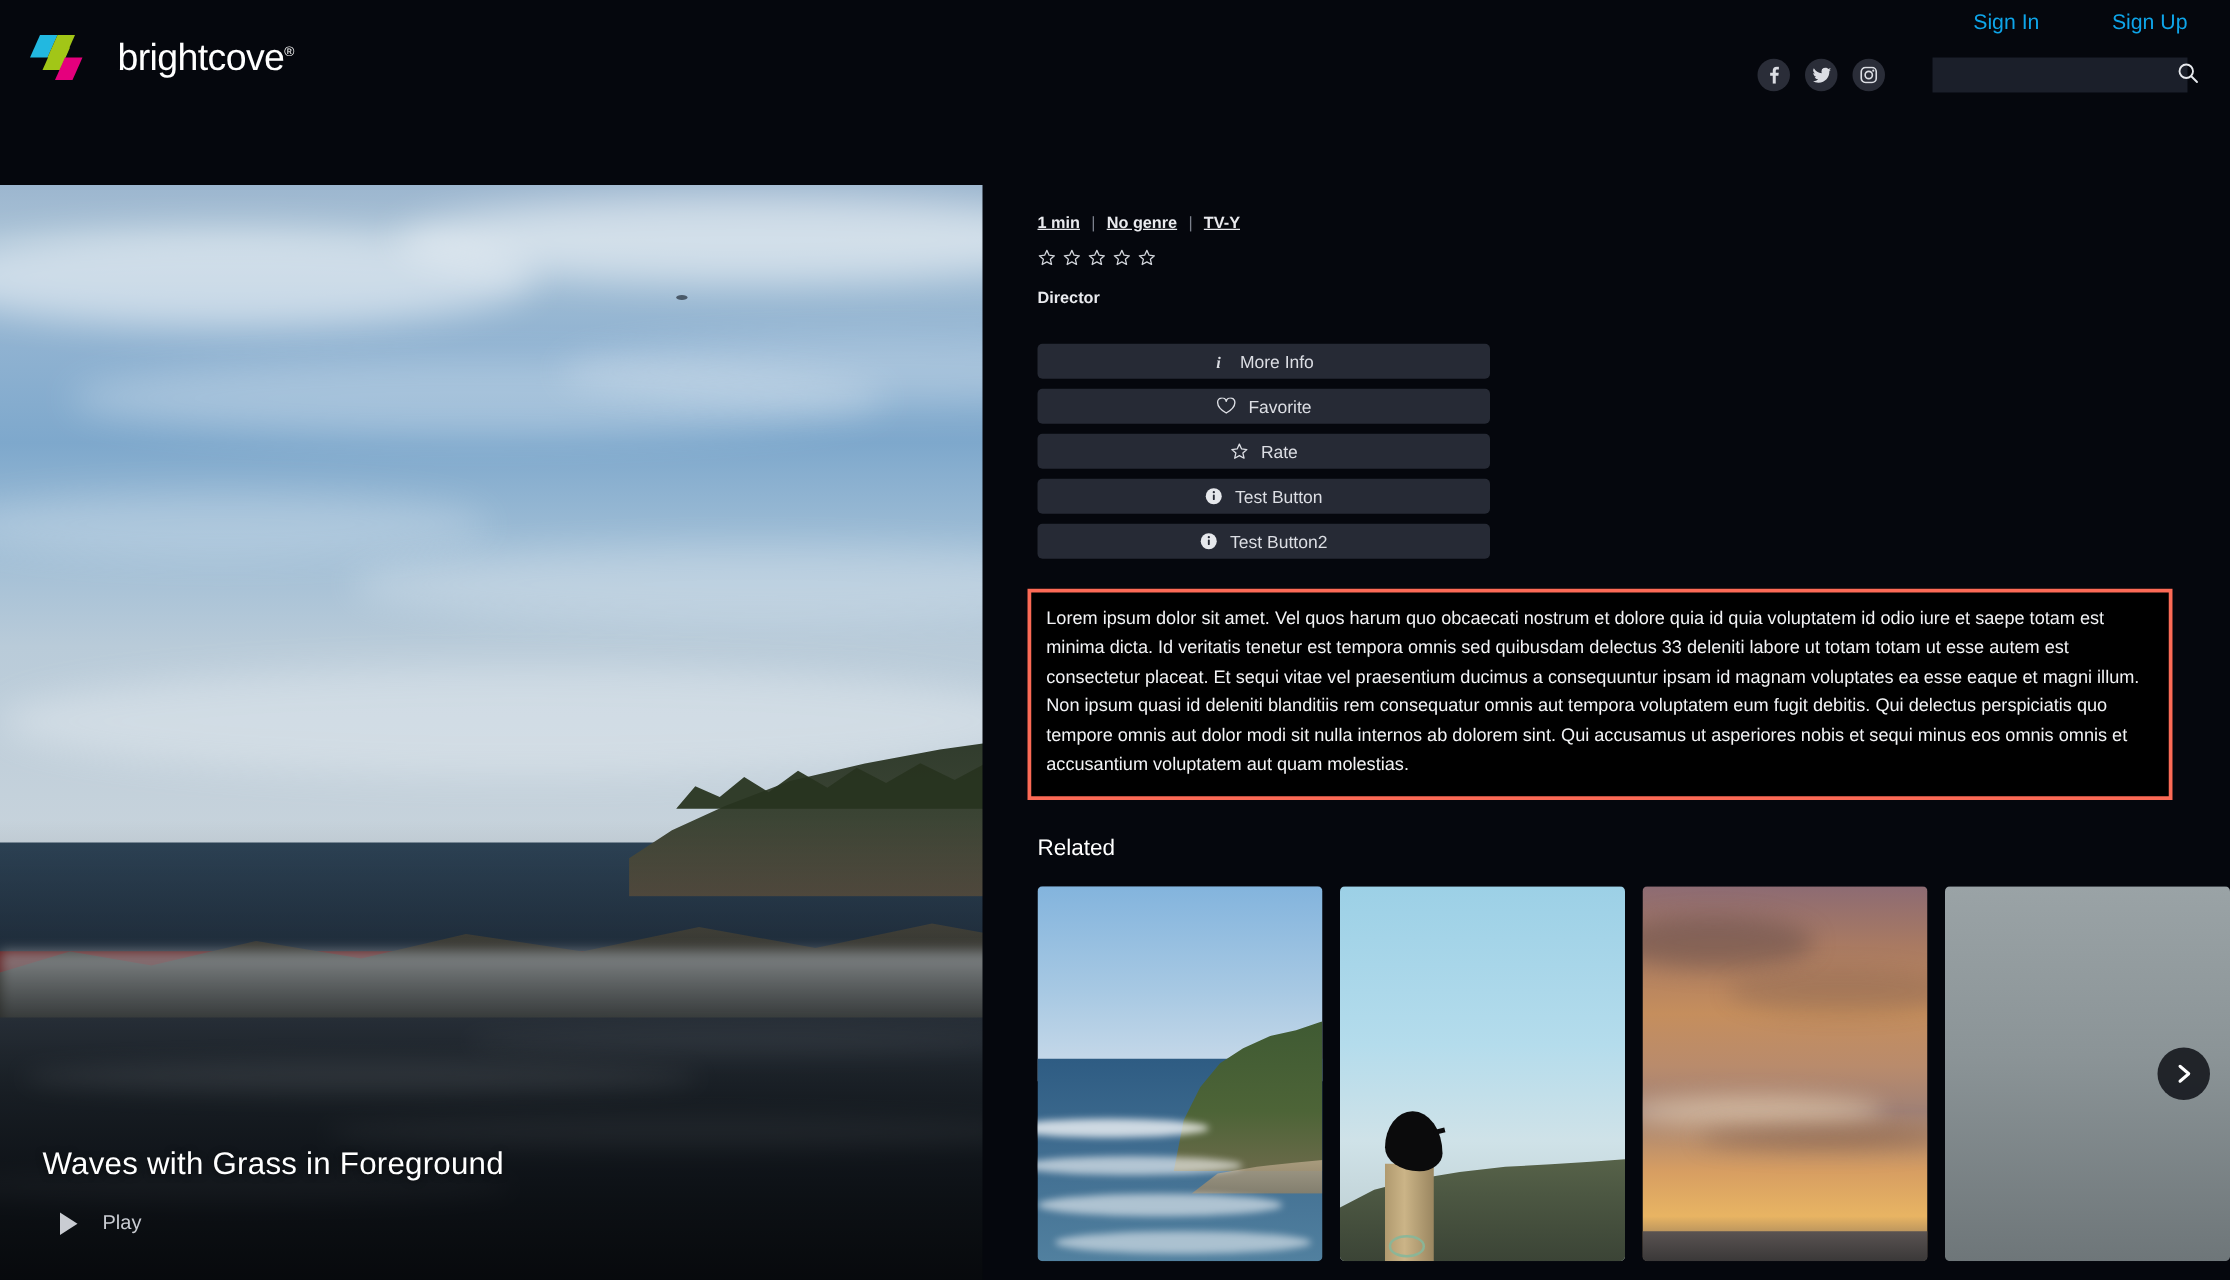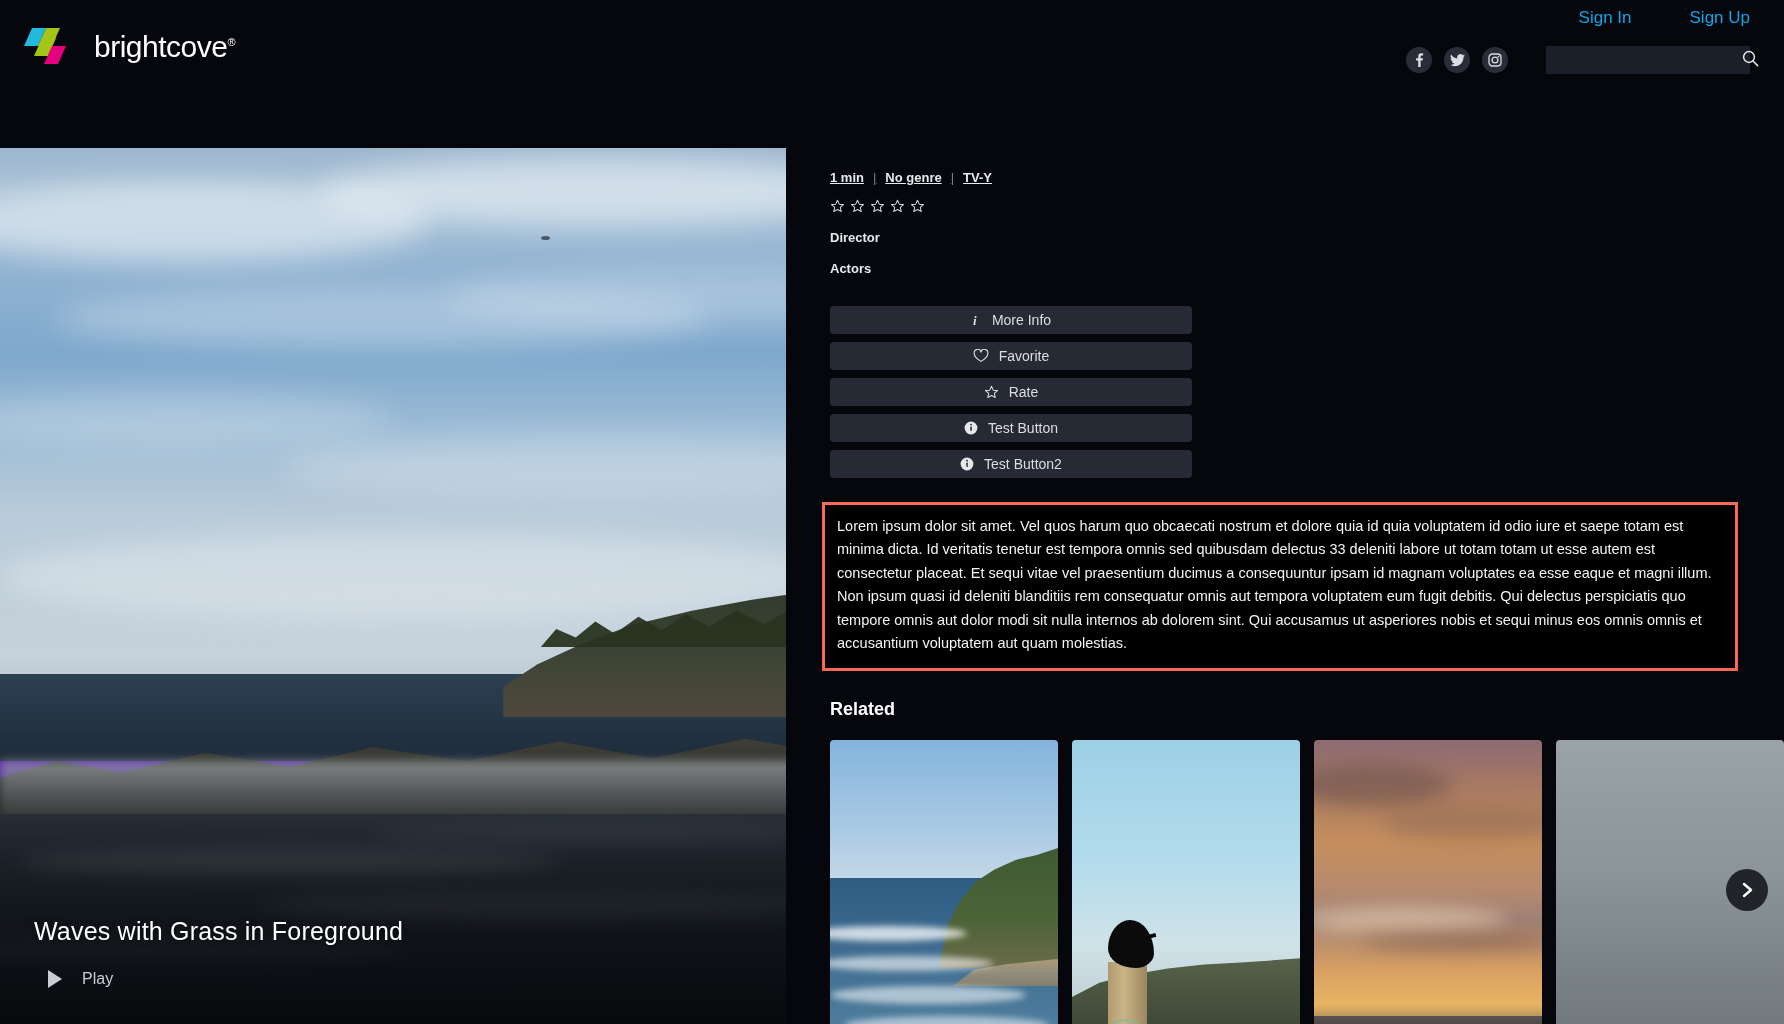--- a/index.html
+++ b/index.html
@@ -72,21 +72,21 @@
   .nav-item.active { color: #ffffff; }
   .nav-item.active::after {
     content: ""; position: absolute; left: 0; right: 0; bottom: 0;
     height: 3px; background: #ffffff;
   }
 
   
   .hero {
     position: absolute; left: 0; top: 148px;
     width: 932px; height: 876px;
-    overflow: hidden; background: #6d28d9;
+    overflow: hidden; background: #7f1d1d;
   }
   .hero-img { position: absolute; inset: 0; }
   .sky {
     position: absolute; left: 0; top: 0; width: 100%; height: 62%;
     background: linear-gradient(180deg, #9cb6cf 0%, #a9c2d6 8%, #8fb2d1 24%,
                                 #7ea8cc 38%, #9dbcd5 52%, #b9cbd9 68%, #c9d4dc 100%);
   }
   .cloud {
     position: absolute; background: rgba(255,255,255,0.48);
     border-radius: 50%; filter: blur(14px);
@@ -195,21 +195,21 @@
     margin: 24px 0 0 36px; width: 916px;
     border: 3px solid #fc6a56; background: #000000;
     padding: 10px 12px 12px 12px;
   }
   .desc-text {
     font-size: 14.5px; line-height: 1.62; color: #f2f3f5;
     word-break: normal;
   }
 
   .related-head {
-    margin: 28px 0 0 44px; font-size: 18px; color: #ffffff; font-weight: 700;
+    margin: 28px 0 0 44px; font-size: 18px; color: #ffffff; font-weight: 400;
   }
   .rail {
     position: relative; margin: 20px 0 0 44px;
     display: flex; gap: 14px; height: 300px; overflow: hidden;
     width: 954px;
   }
   .card {
     position: relative; width: 228px; height: 300px;
     border-radius: 4px; overflow: hidden; flex: 0 0 auto; cursor: pointer;
   }
@@ -384,21 +384,20 @@
           </svg>
         </span>
       <span>
           <svg width="15" height="15" viewBox="0 0 16 16">
             <path d="M8 1.4l1.9 4.1 4.5.5-3.4 3 1 4.4L8 11.2 4 13.4l1-4.4-3.4-3 4.5-.5z" fill="none" stroke="#d3d6dc" stroke-width="1.1" stroke-linejoin="round"></path>
           </svg>
         </span>
     </div>
 
     <div class="credit">Director</div>
-    <div class="credit">Actors</div>
 
     <div class="btn-stack">
 
       <button class="act-btn">
         <span class="ic">
           <svg width="11" height="14" viewBox="0 0 11 14">
               <text x="2" y="12" font-family="Liberation Serif, serif" font-style="italic" font-weight="bold" font-size="13" fill="#dcdee4">i</text>
             </svg>
         </span>
         <span>More Info</span>

